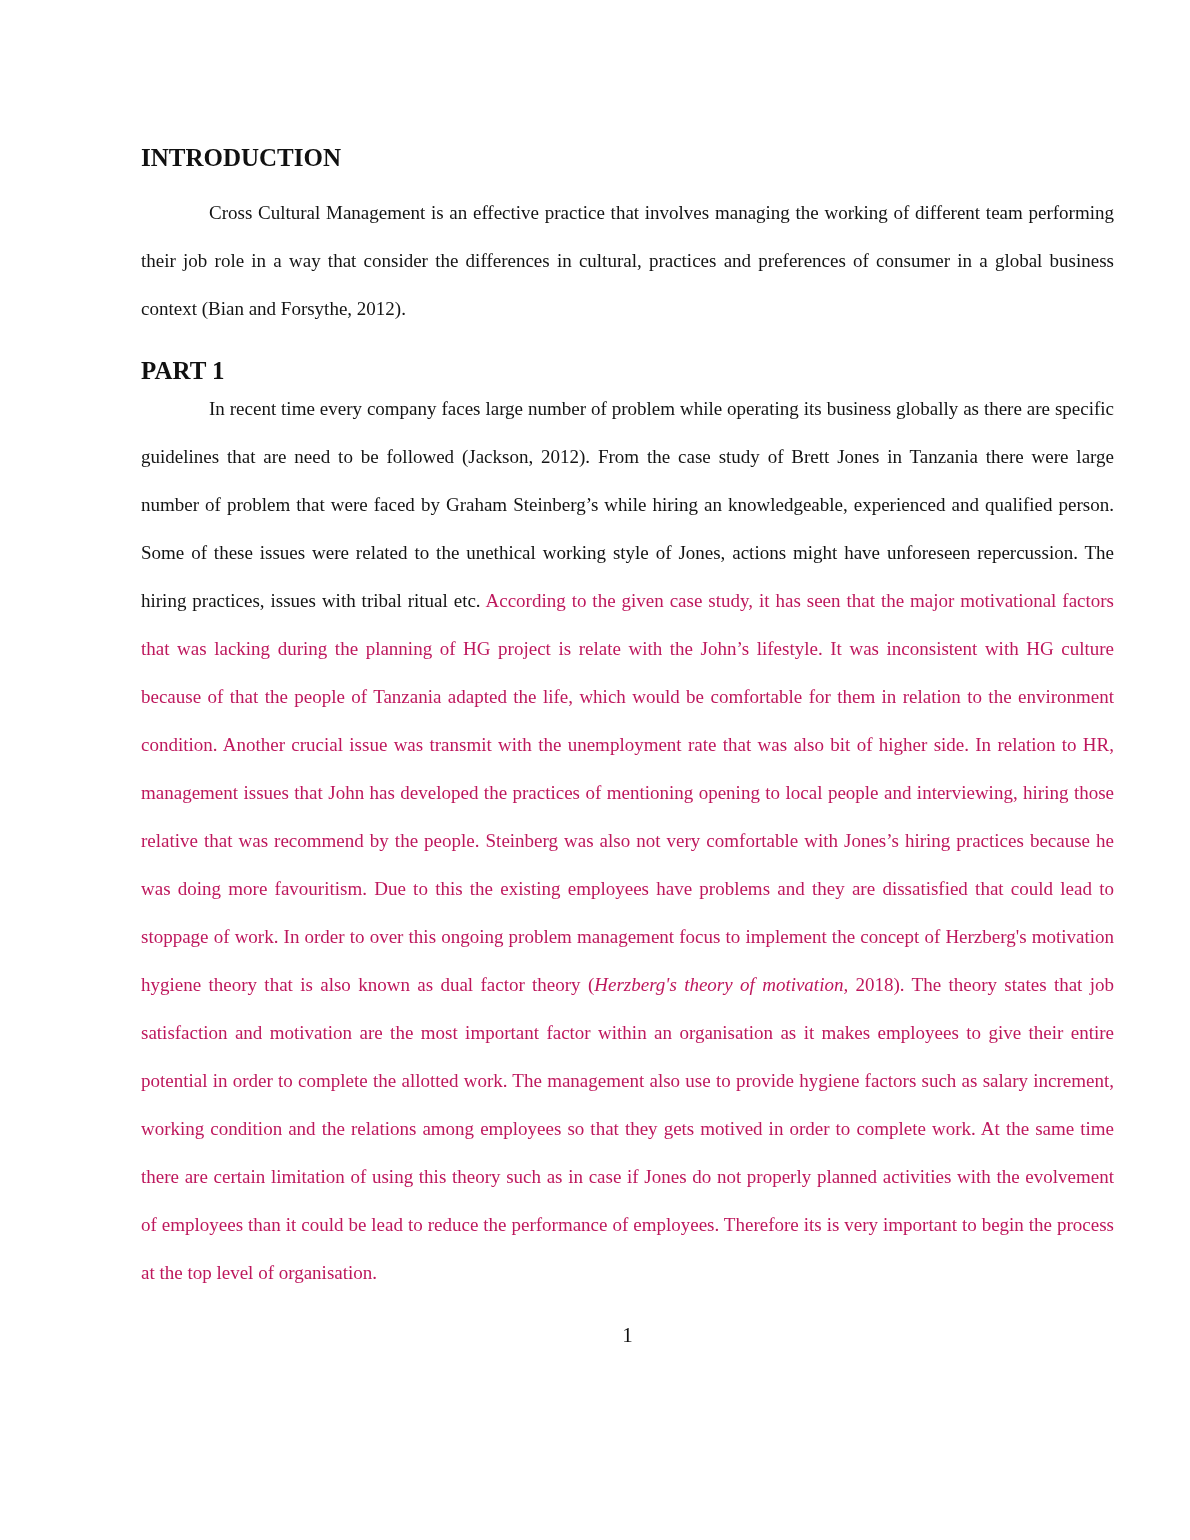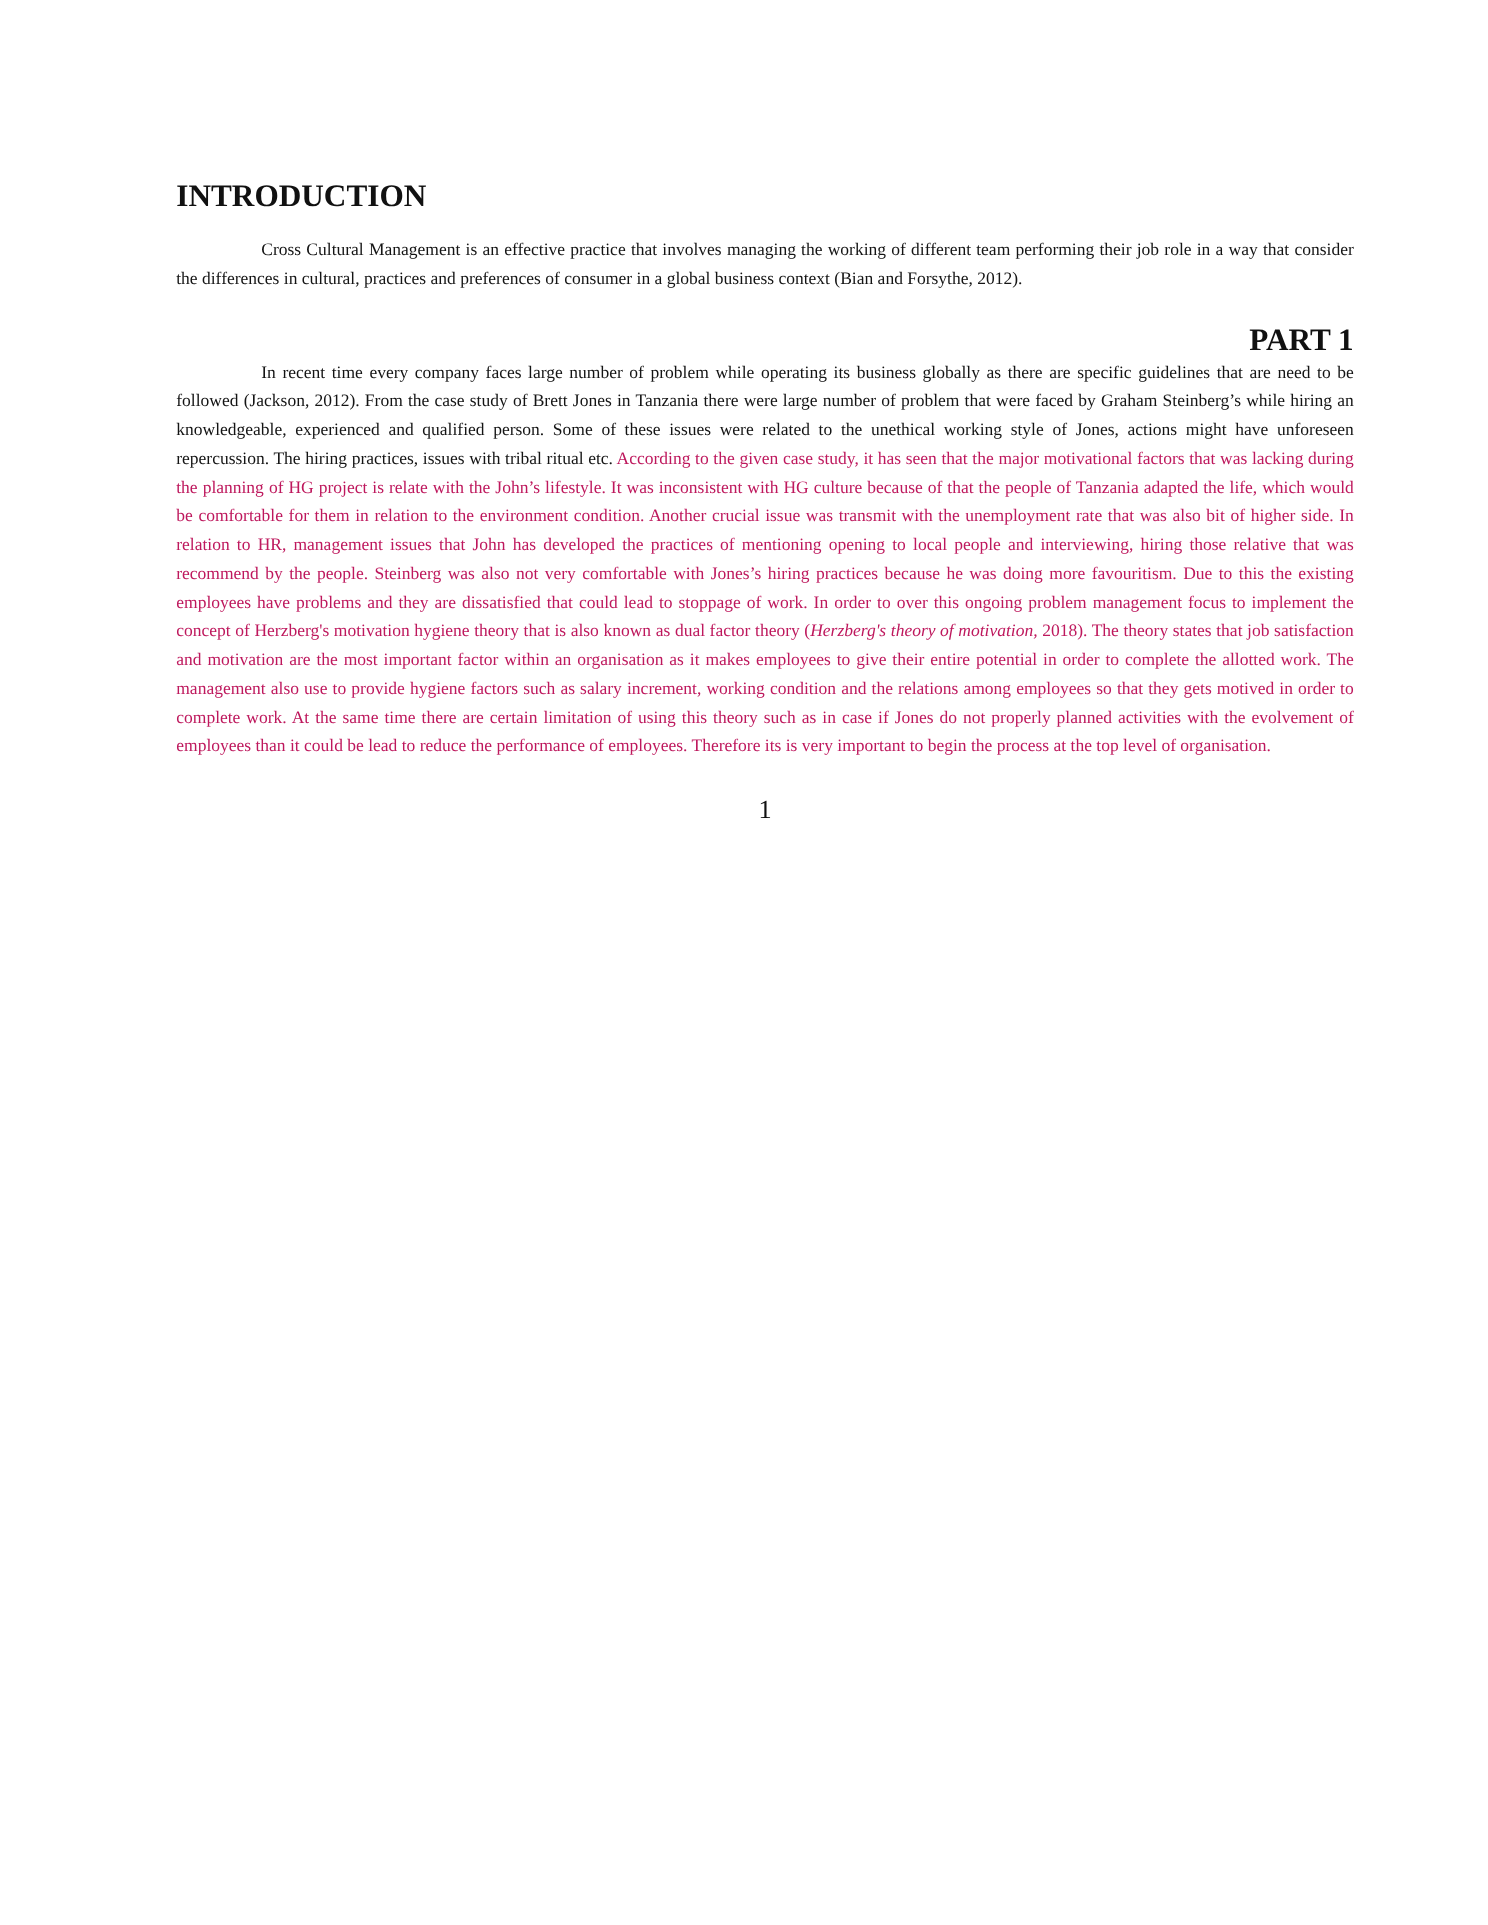--- a/index.html
+++ b/index.html
@@ -11,43 +11,43 @@
     width: 1190px;
     height: 1540px;
     font-family: "Liberation Serif", serif;
     color: #141414;
     overflow: hidden;
   }
   .page {
     box-sizing: border-box;
     width: 1190px;
     height: 1540px;
-    padding: 143px 107px 0 141px;
+    padding: 143px 76px 0 141px;
     background: #ffffff;
   }
   .doc-heading {
     font-size: 25px;
     font-weight: bold;
     line-height: 29px;
     margin: 0;
     color: #111111;
   }
   .intro-heading { margin-bottom: 17px; }
-  .part-heading { margin-top: 23px; margin-bottom: 0; text-align: right; }
+  .part-heading { margin-top: 23px; margin-bottom: 0; }
   .sub-heading {
     font-size: 21.5px;
     font-weight: normal;
     text-decoration: underline;
     line-height: 26px;
     margin: 30px 0 7px 0;
     color: #111111;
   }
   .para {
-    font-size: 14px;
-    line-height: 23px;
+    font-size: 19px;
+    line-height: 48px;
     text-align: justify;
     text-indent: 68px;
     margin: 0;
   }
   .red    { color: #be185d; }
   .bold   { font-weight: normal; }
   .italic { font-style: italic; }
   .page-footer {
     text-align: center;
     font-size: 21px;

